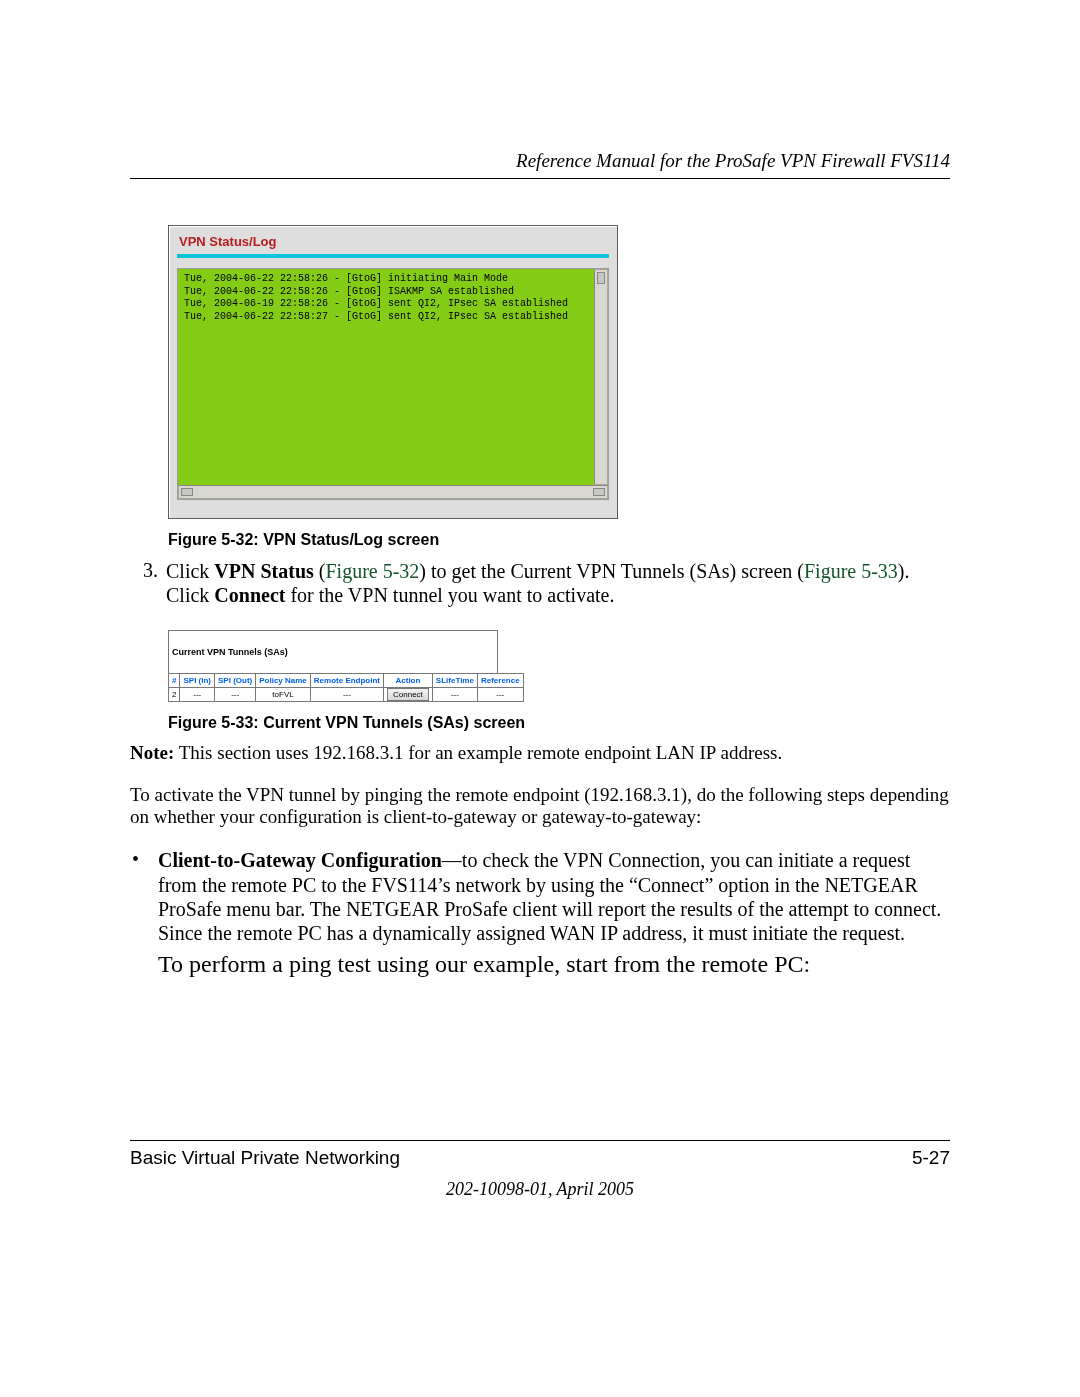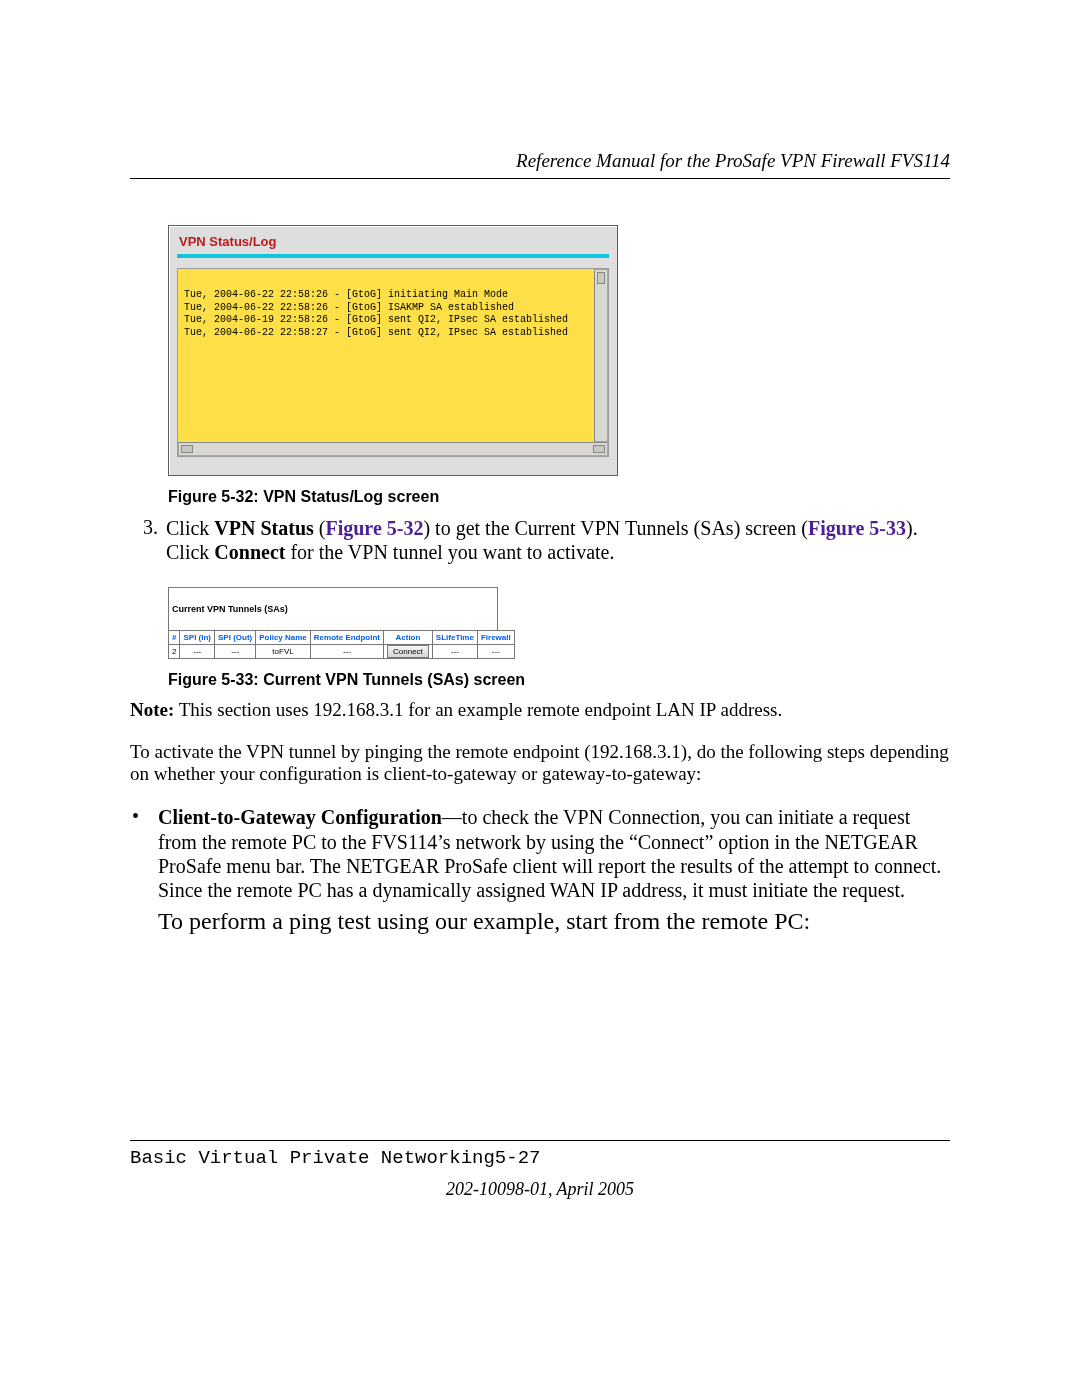--- a/index.html
+++ b/index.html
@@ -46,24 +46,24 @@
     font-weight: bold;
     padding: 2px 2px 3px 2px;
   }
   .vpn-hr {
     height: 4px;
     background: #0fc3dd;
     margin: 2px 0 10px 0;
   }
   .log-box {
     position: relative;
-    background: #fde047;
+    background: #84cc16;
     border: 1px solid #9d9d9d;
-    height: 189px;
-    padding: 20px 18px 4px 6px;
+    height: 232px;
+    padding: 4px 18px 4px 6px;
     font-family: "Courier New", Courier, monospace;
     font-size: 10px;
     line-height: 1.25;
     color: #000;
     overflow: hidden;
   }
   .scroll-v, .scroll-h {
     position: absolute;
     background: #d9d7d2;
     border: 1px solid #a8a69f;
@@ -135,21 +135,21 @@
     flex: 0 0 36px;
     font-size: 20px;
     text-align: right;
     padding-right: 8px;
   }
   .step-txt {
     flex: 1;
     font-size: 20px;
     line-height: 1.22;
   }
-  .link { color: #4c1d95; font-weight: bold; }
+  .link { color: #14532d; }
   .b { font-weight: bold; }
   
   .tunnels-wrap {
     margin-top: 22px;
     margin-left: 38px;
     width: 330px;
   }
   .tunnels-title {
     font-family: Arial, Helvetica, sans-serif;
     font-size: 9px;
@@ -217,23 +217,23 @@
   }
   
   .footer-area {
     position: absolute;
     left: 130px;
     width: 820px;
     top: 1140px;
   }
   .foot-row {
     display: flex;
-    justify-content: flex-start;
+    justify-content: space-between;
     font-size: 19px;
-    font-family: Liberation Mono, monospace;
+    font-family: Liberation Sans, sans-serif;
     padding-top: 6px;
   }
   .foot-date {
     text-align: center;
     font-style: italic;
     font-size: 18px;
     font-family: "Times New Roman", Times, serif;
     margin-top: 10px;
   }
 </style>
@@ -273,21 +273,21 @@
     <table class="tunnels-table">
       <tbody>
           <tr>
         <th>#</th>
         <th>SPI (In)</th>
         <th>SPI (Out)</th>
         <th>Policy Name</th>
         <th>Remote Endpoint</th>
         <th>Action</th>
         <th>SLifeTime</th>
-        <th>Firewall</th>
+        <th>Reference</th>
       </tr>
       <tr>
         <td>2</td>
         <td>---</td>
         <td>---</td>
         <td>toFVL</td>
         <td>---</td>
         <td><span class="mini-btn">Connect</span></td>
         <td>---</td>
         <td>---</td>

